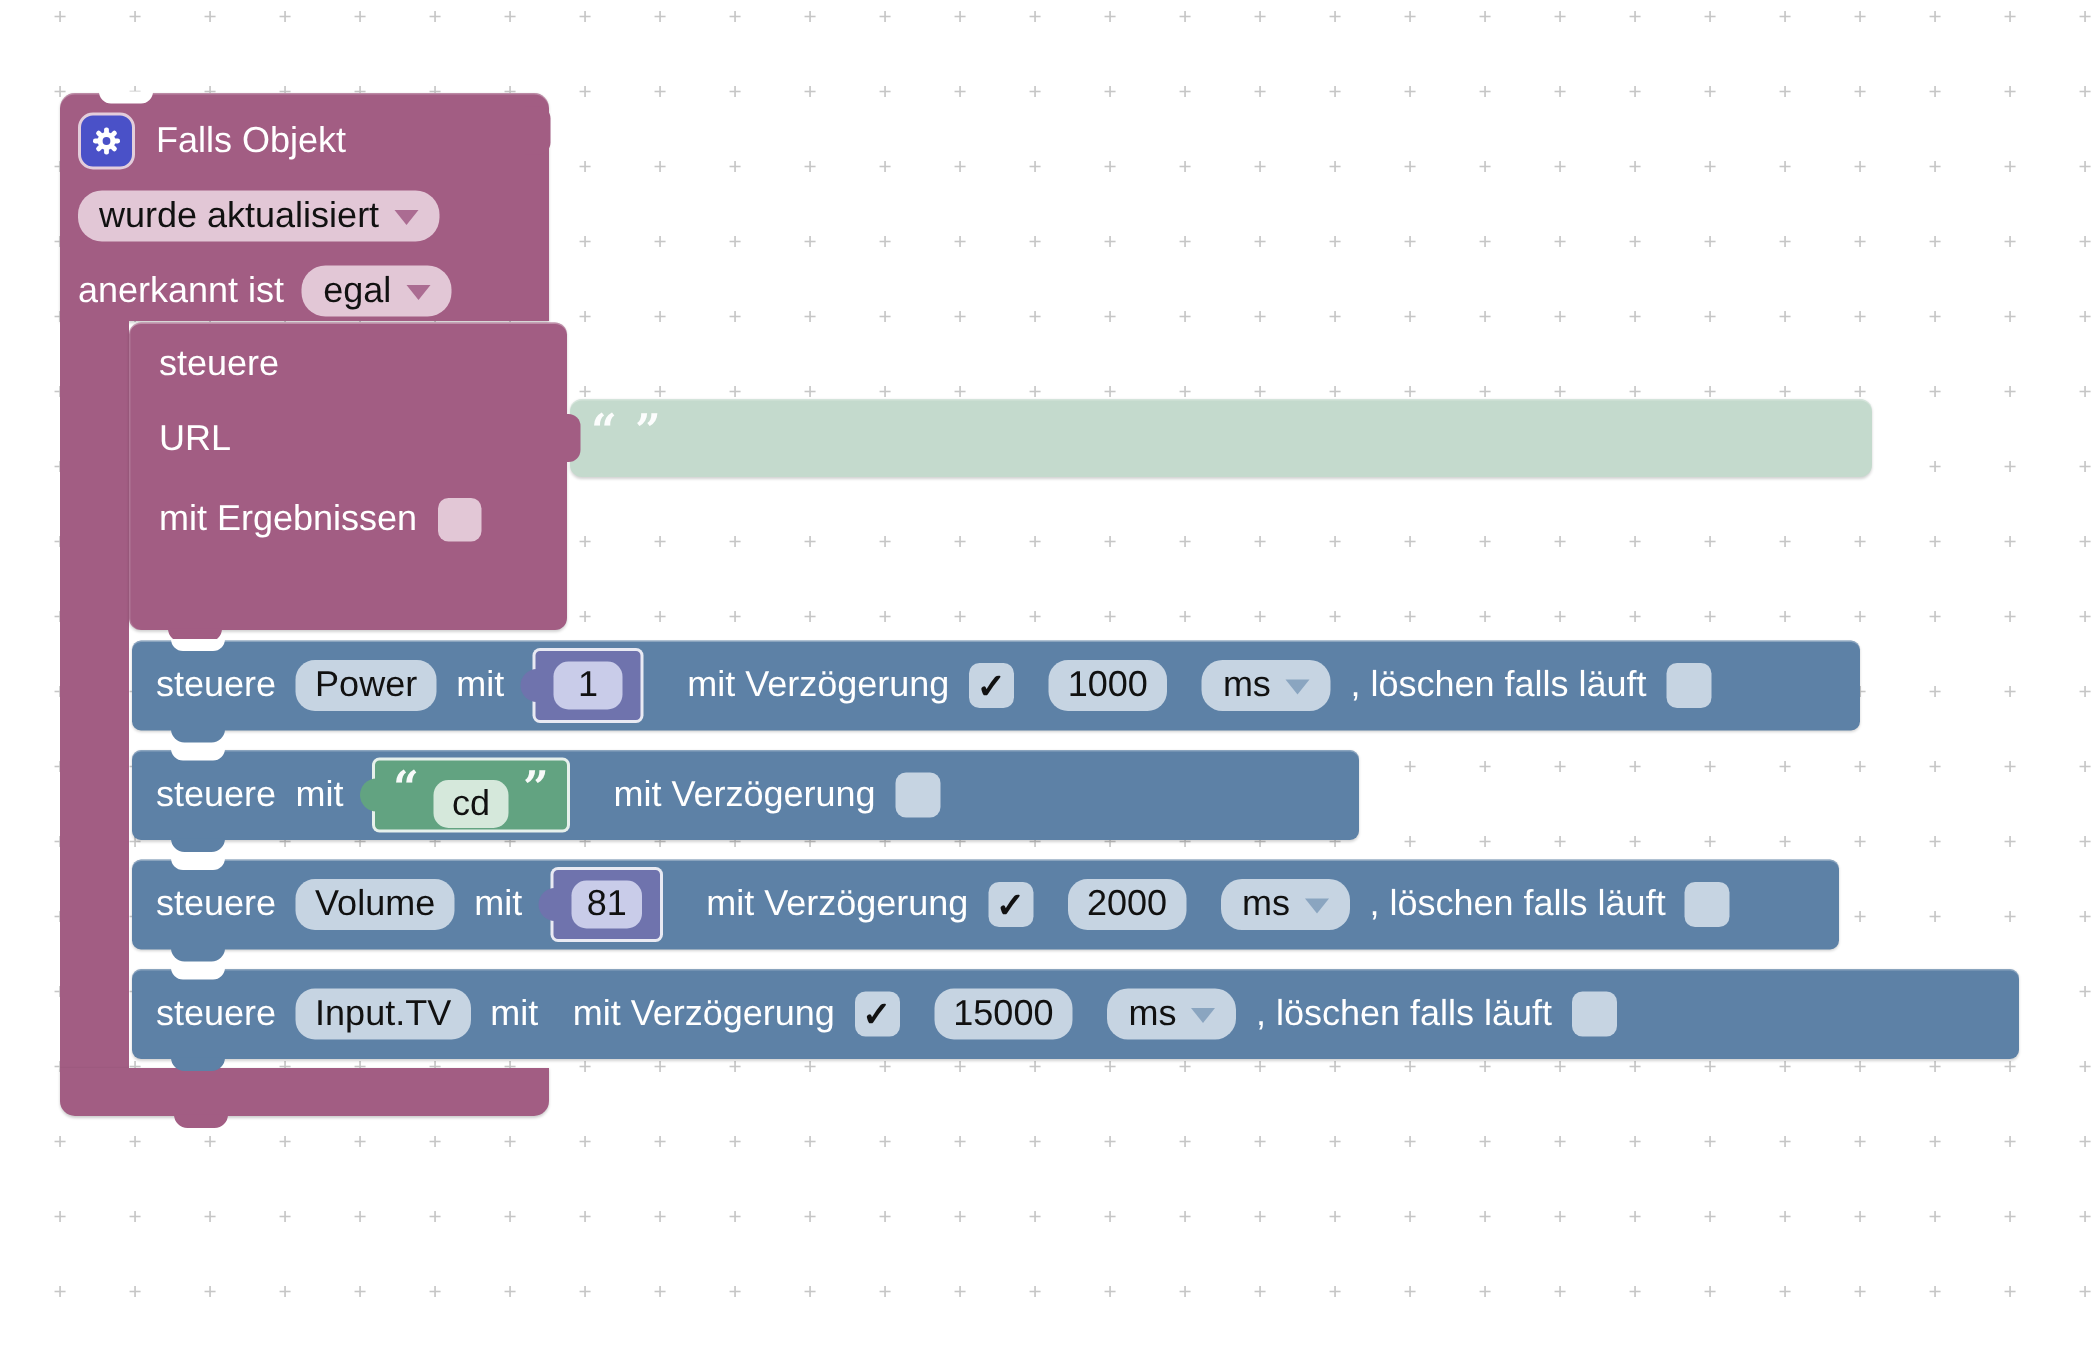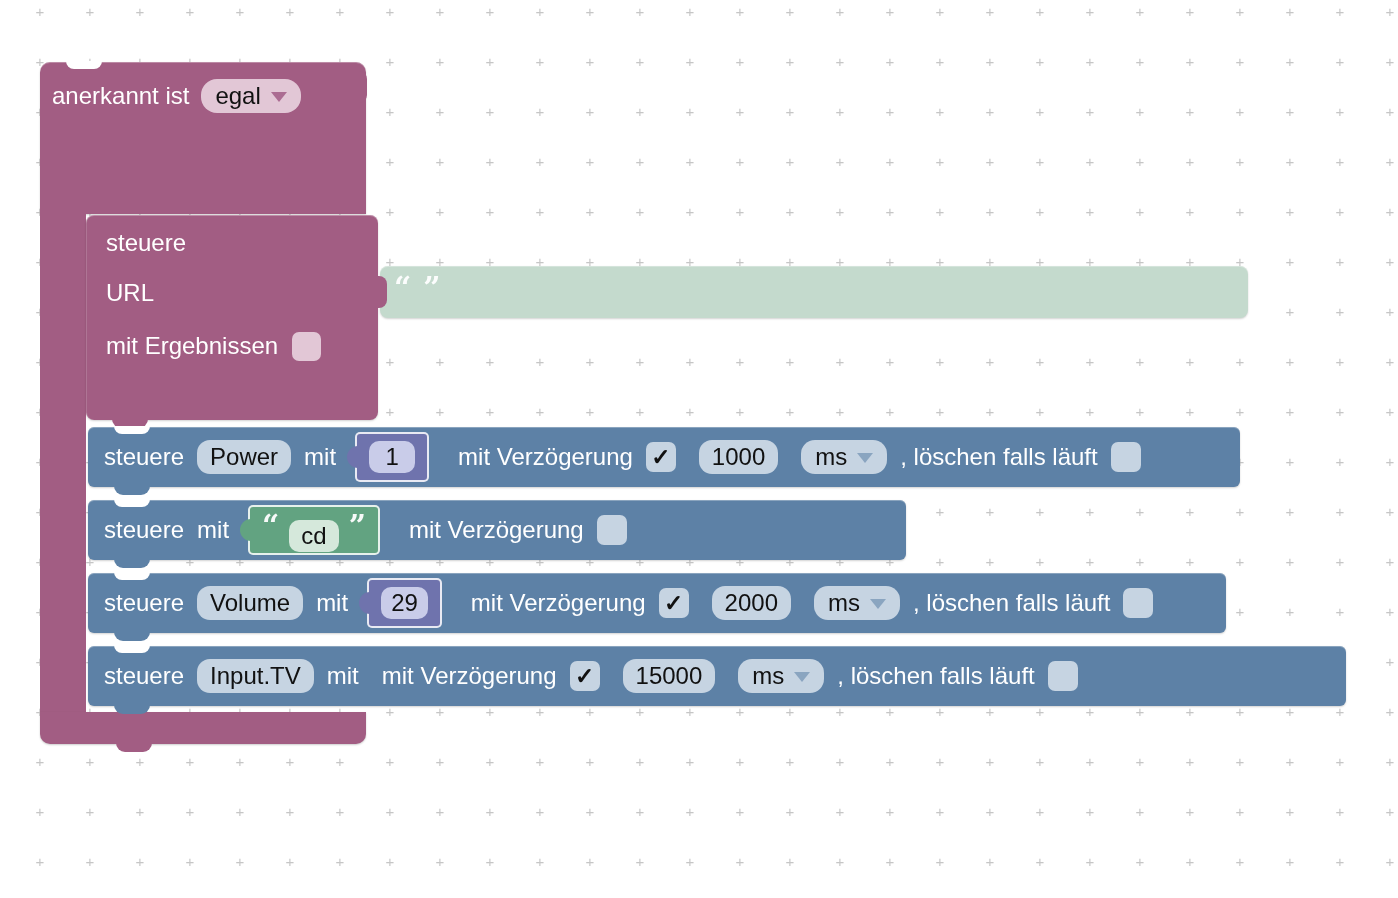--- a/index.html
+++ b/index.html
@@ -596,20 +596,41 @@
       <span class="cross" style="left: 1132px; top: 850px;">+</span>
       <span class="cross" style="left: 1182px; top: 850px;">+</span>
       <span class="cross" style="left: 1232px; top: 850px;">+</span>
       <span class="cross" style="left: 1282px; top: 850px;">+</span>
       <span class="cross" style="left: 1332px; top: 850px;">+</span>
       <span class="cross" style="left: 1382px; top: 850px;">+</span>
     </div>
 
   <div class="block falls-header">
     <div class="notch-t"></div>
+    <div class="row row1">
+      <span class="gear">
+        <svg width="24" height="24" viewBox="0 0 24 24">
+          <g fill="#ffffff">
+            <rect x="10.4" y="3" width="3.2" height="18" rx="1.4"></rect>
+            <rect x="10.4" y="3" width="3.2" height="18" rx="1.4" transform="rotate(45 12 12)"></rect>
+            <rect x="10.4" y="3" width="3.2" height="18" rx="1.4" transform="rotate(90 12 12)"></rect>
+            <rect x="10.4" y="3" width="3.2" height="18" rx="1.4" transform="rotate(135 12 12)"></rect>
+            <circle cx="12" cy="12" r="6"></circle>
+          </g>
+          <circle cx="12" cy="12" r="2.6" style="fill:var(--gear_bg)"></circle>
+        </svg>
+      </span>
+      <span class="lbl">Falls Objekt</span>
+    </div>
+    <div class="row row2">
+      <span class="dd" style="background:var(--trigger_field)">
+        <span>wurde aktualisiert</span>
+        <i class="arr"></i>
+      </span>
+    </div>
     <div class="row row3">
       <span class="lbl">anerkannt ist</span>
       <span class="dd" style="background:var(--trigger_field)">
         <span>egal</span>
         <i class="arr"></i>
       </span>
     </div>
   </div>
   <div class="falls-spine"></div>
   <div class="falls-bottom">
@@ -673,21 +694,21 @@
     <span class="cb"></span>
     <div class="tab-b"></div>
   </div>
 
   <div class="block steuere st2">
     <div class="notch-t"></div>
     <span class="lbl">steuere</span>
     <span class="field">Volume</span>
     <span class="lbl">mit</span>
     <span class="vblock numblock">
-      <span class="field">29</span>
+      <span class="field">81</span>
     </span>
     <span class="lbl gap-l">mit Verzögerung</span>
     <span class="cb">
       <span>✓</span>
     </span>
     <span class="field gap-l">2000</span>
     <span class="dd gap-l">
       <span>ms</span>
       <i class="arr blue"></i>
     </span>

